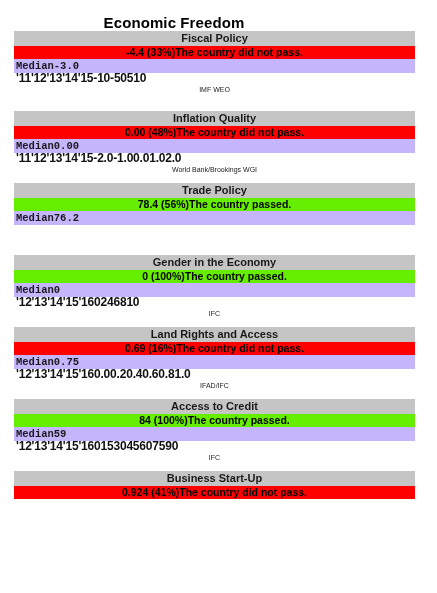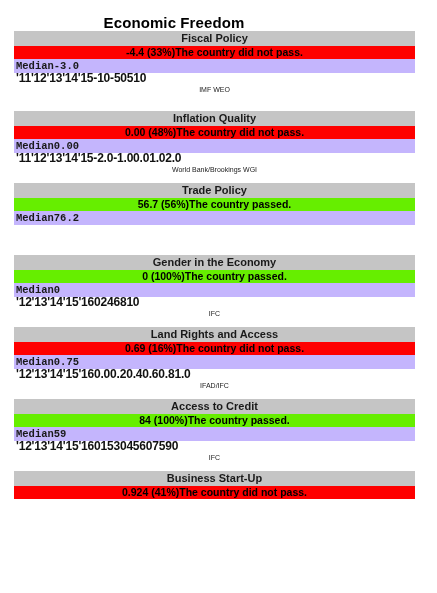--- a/index.html
+++ b/index.html
@@ -112,21 +112,21 @@
       <div class="panel">
         <div class="ind-title">Inflation Quality</div>
         <div class="ind-status fail">0.00 (48%)The country did not pass.</div>
         <div class="ind-median">Median0.00</div>
         <div class="ind-axis">'11'12'13'14'15-2.0-1.00.01.02.0</div>
         <div class="ind-source">World Bank/Brookings WGI</div>
       </div>
       <div class="block-gap"></div>
       <div class="panel">
         <div class="ind-title">Trade Policy</div>
-        <div class="ind-status pass">56.7 (56%)The country passed.</div>
+        <div class="ind-status pass">78.4 (56%)The country passed.</div>
         <div class="ind-median">Median76.2</div>
         <div class="ind-axis empty"></div>
         <div class="ind-source empty"></div>
       </div>
       <div class="block-gap"></div>
       <div class="panel">
         <div class="ind-title">Gender in the Economy</div>
         <div class="ind-status pass">0 (100%)The country passed.</div>
         <div class="ind-median">Median0</div>
         <div class="ind-axis">'12'13'14'15'160246810</div>

